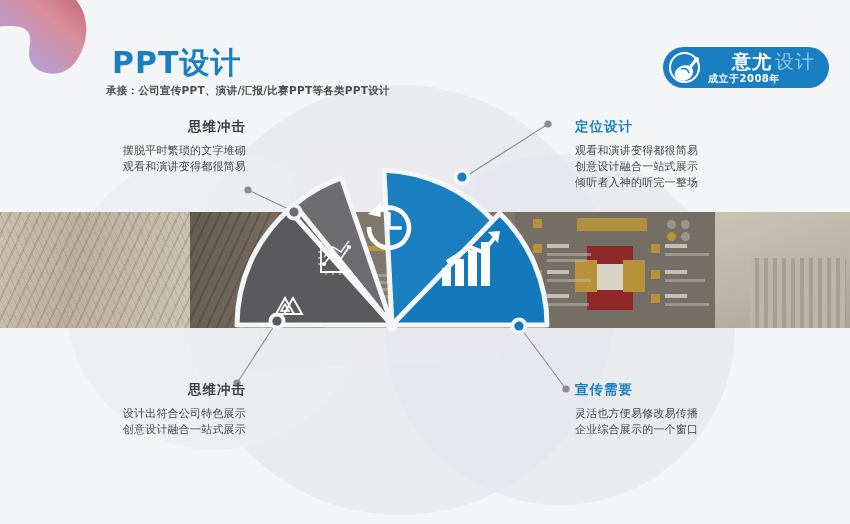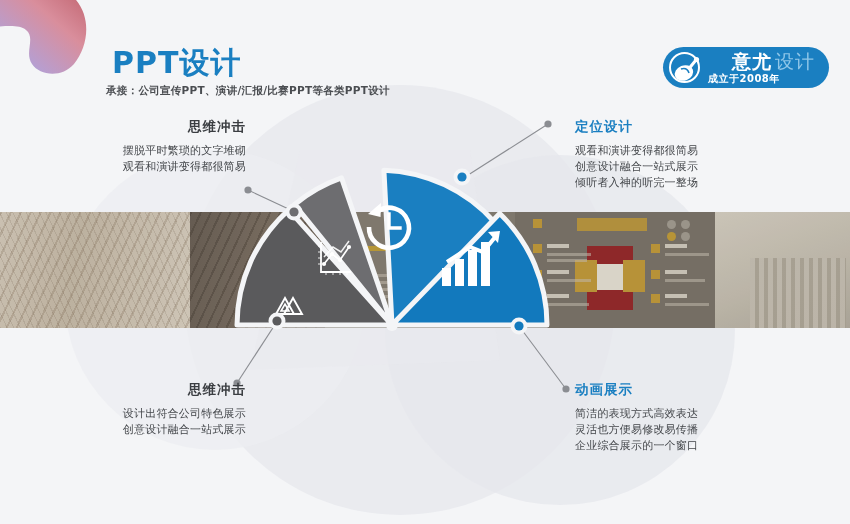--- a/index.html
+++ b/index.html
@@ -290,19 +290,18 @@
     <p>倾听者入神的听完一整场</p>
   </div>
 
   <div class="tb tb-bl right-align">
     <h3 class="h-gray">思维冲击</h3>
     <p>设计出符合公司特色展示</p>
     <p>创意设计融合一站式展示</p>
   </div>
 
   <div class="tb tb-br">
-    <h3 class="h-blue">动画展示</h3>
-    <p>简洁的表现方式高效表达</p>
+    <h3 class="h-blue">宣传需要</h3>
     <p>灵活也方便易修改易传播</p>
     <p>企业综合展示的一个窗口</p>
   </div>
 
 </div>
 
 </body></html>

